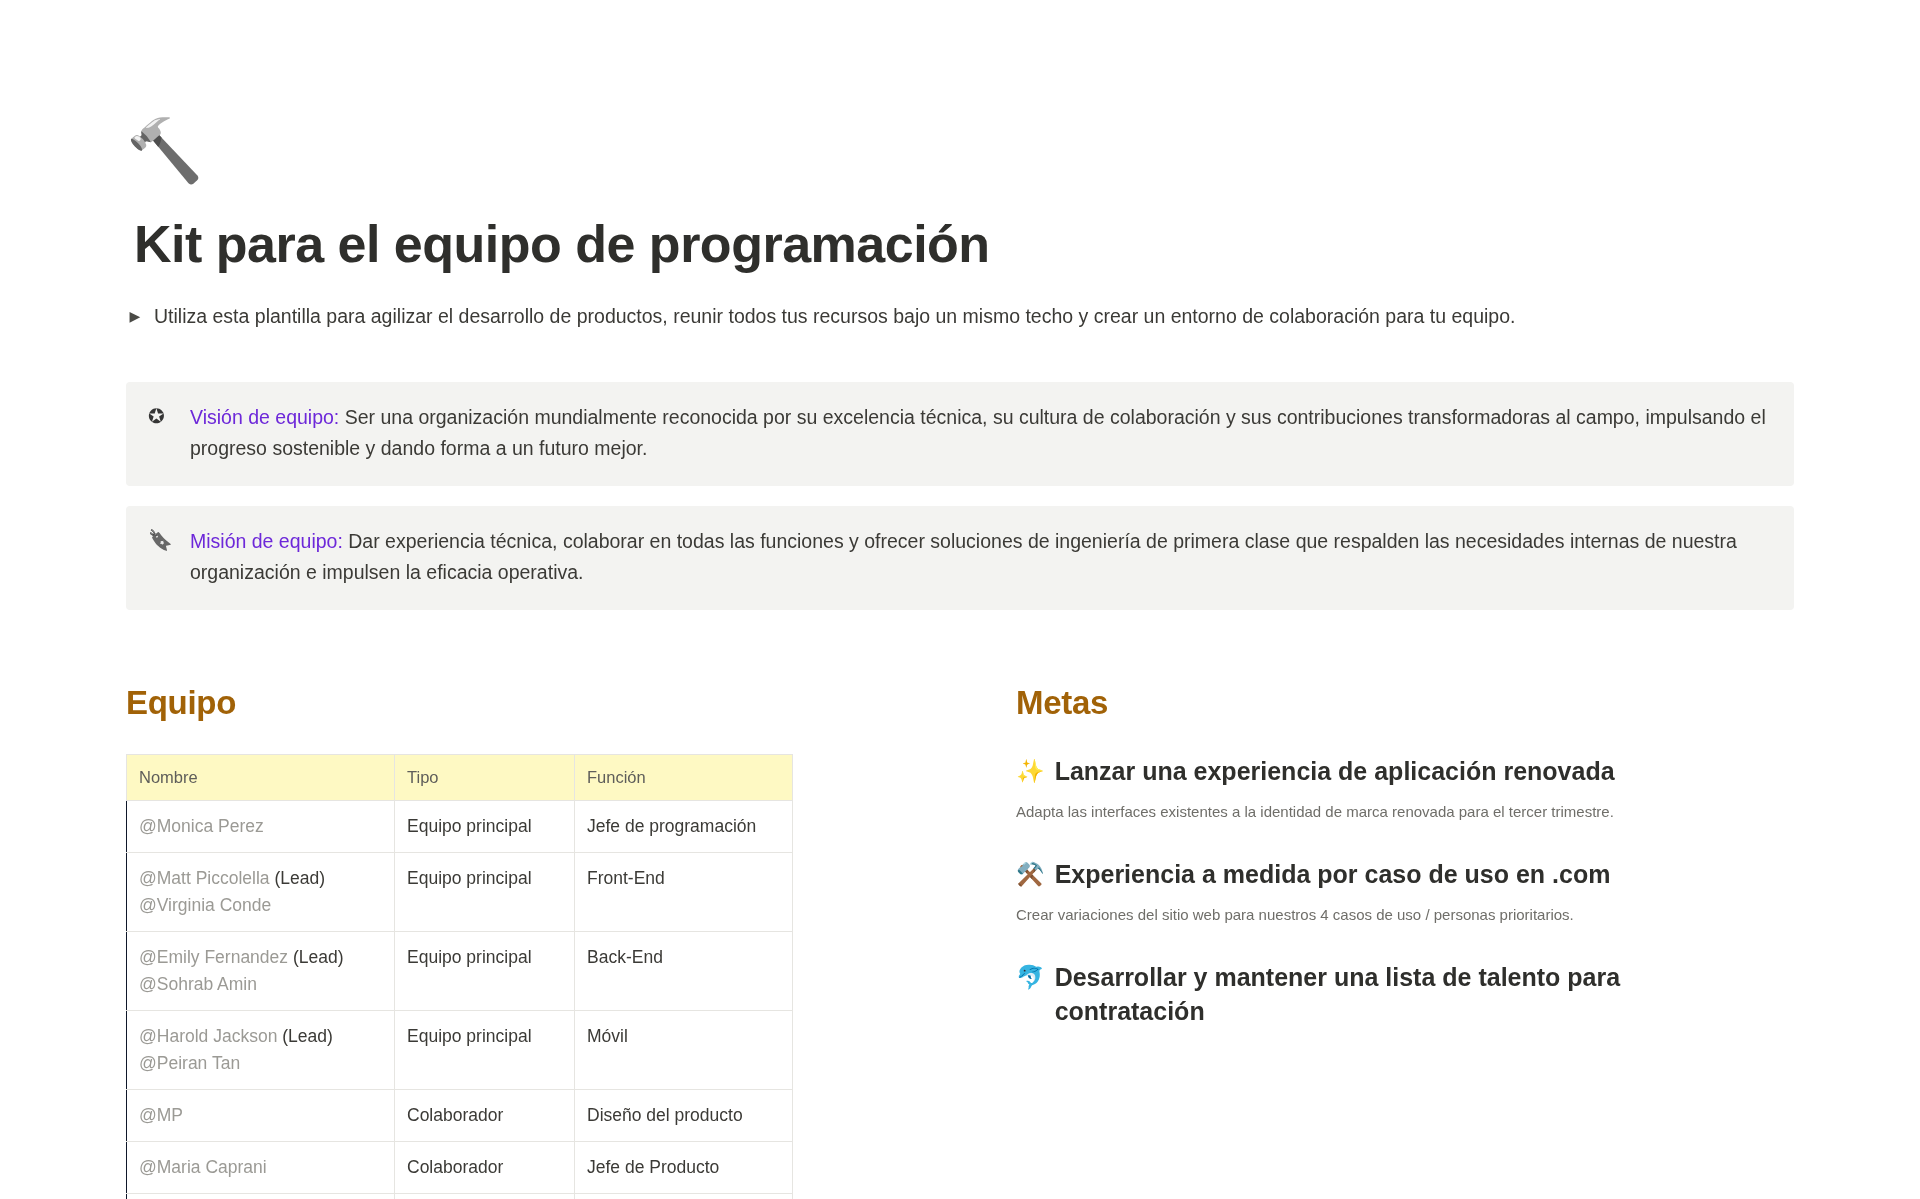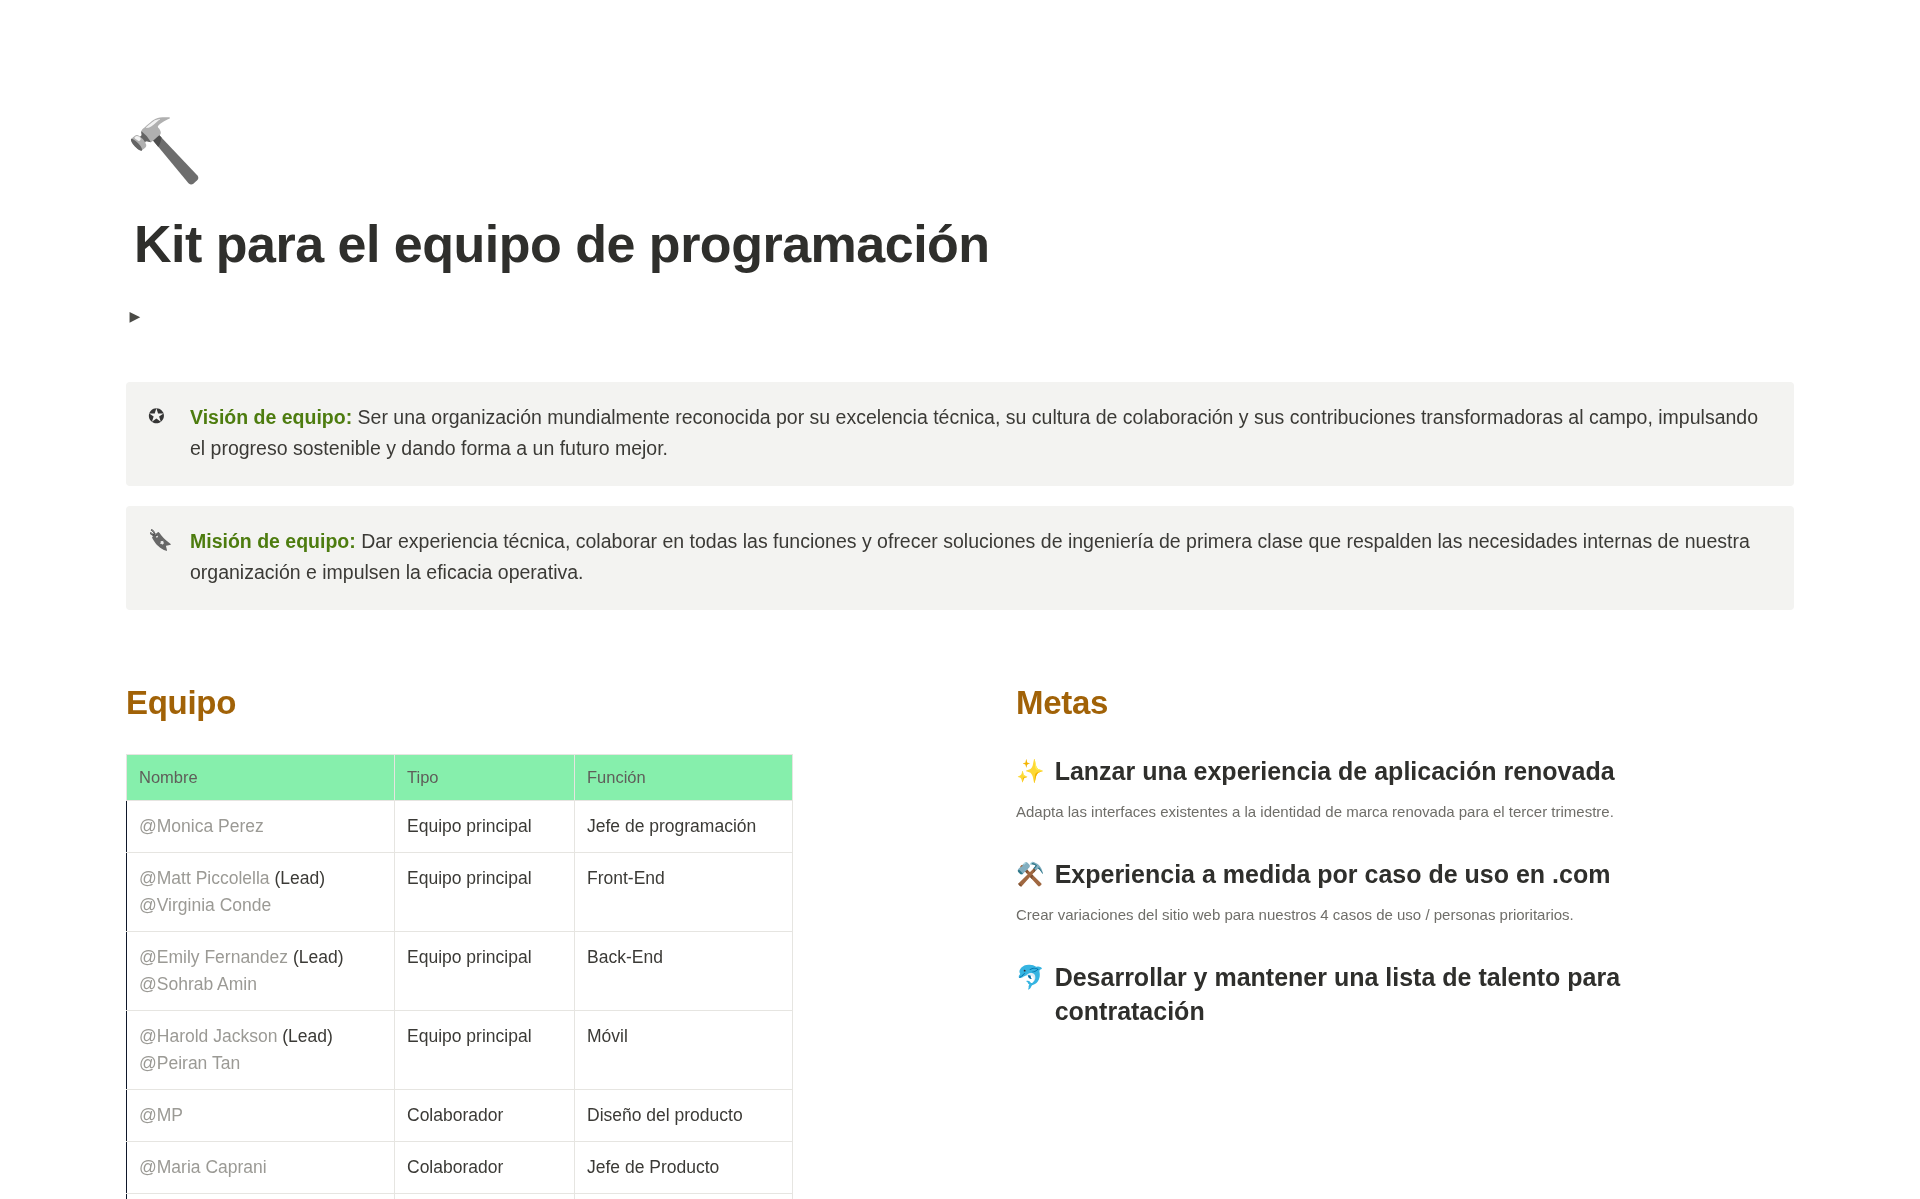--- a/index.html
+++ b/index.html
@@ -72,21 +72,21 @@
     font-size: 20px;
     line-height: 28px;
     flex: 0 0 26px;
     filter: grayscale(100%);
   }
   .callout-body {
     font-size: 19.5px;
     line-height: 31px;
     color: #3b3a36;
   }
-  .callout-body b { font-weight: bold; color: #4d7c0f; }
+  .callout-body b { font-weight: normal; color: #6d28d9; }
   
   .columns {
     display: flex;
     margin-top: 74px;
     gap: 90px;
   }
   .col-left { width: 800px; flex: 0 0 800px; }
   .col-right { flex: 1 1 auto; padding-right: 30px; }
   .section-title {
     font-size: 33px;
@@ -95,21 +95,21 @@
     margin: 0 0 32px 0;
     letter-spacing: -0.3px;
   }
   
   table.team {
     border-collapse: collapse;
     width: 666px;
     table-layout: fixed;
   }
   table.team th {
-    background: #86efac;
+    background: #fef9c3;
     font-weight: normal;
     font-size: 16.5px;
     color: #5f5e5a;
     text-align: left;
     padding: 13px 12px;
     border: 1px solid #e6e5e1;
     border-left: none;
   }
   table.team th:first-child { border-left: 1px solid #e6e5e1; }
   table.team td {
@@ -154,20 +154,21 @@
 
 <div class="page">
   <div class="content">
 
     <div class="doc-icon">🔨</div>
 
     <h1 class="doc-title">Kit para el equipo de programación</h1>
 
     <div class="toggle-row">
       <span class="toggle-arrow">▶</span>
+      <span class="toggle-text">Utiliza esta plantilla para agilizar el desarrollo de productos, reunir todos tus recursos bajo un mismo techo y crear un entorno de colaboración para tu equipo.</span>
     </div>
 
     <div class="callout first">
       <span class="callout-icon">✪</span>
       <div class="callout-body">
         <b>Visión de equipo:</b><span> Ser una organización mundialmente reconocida por su excelencia técnica, su cultura de colaboración y sus contribuciones transformadoras al campo, impulsando el progreso sostenible y dando forma a un futuro mejor.</span>
       </div>
     </div>
 
     <div class="callout second">

